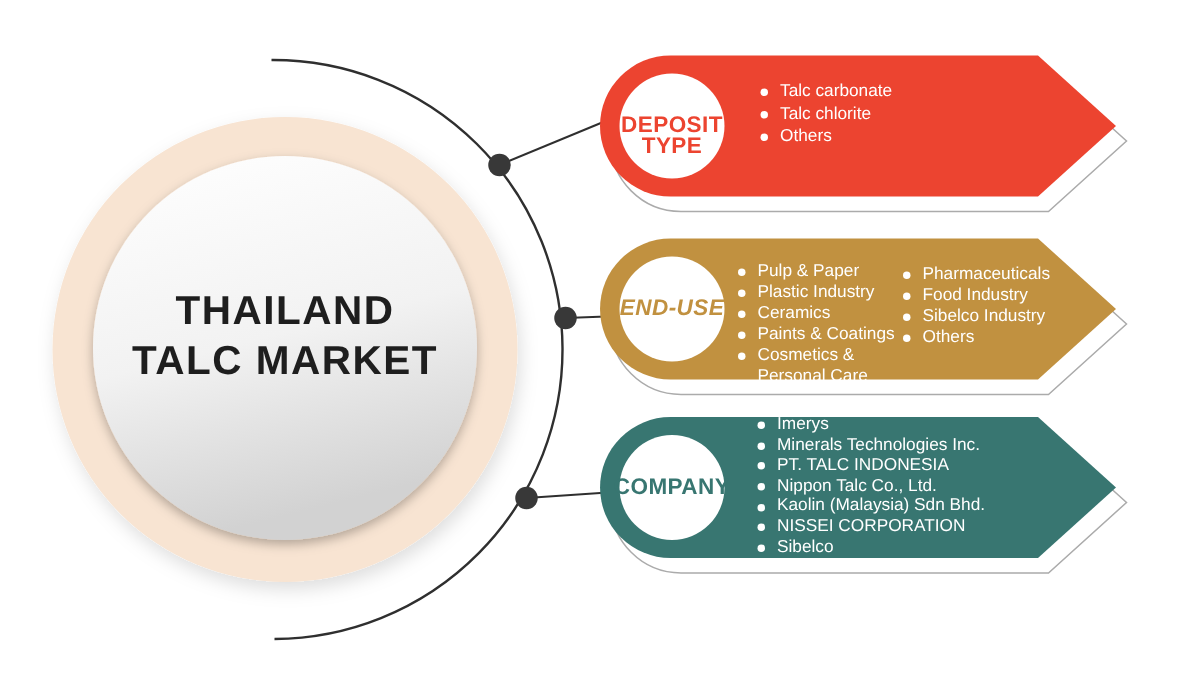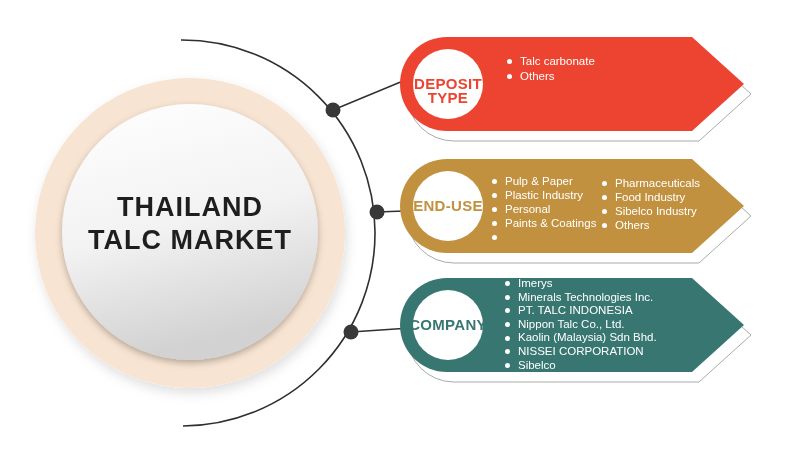--- a/index.html
+++ b/index.html
@@ -6,21 +6,21 @@
   .stage{position:relative;width:800px;height:450px;background:#ffffff;overflow:hidden;}
   .stage svg{position:absolute;left:0;top:0;}
 
   .title{position:absolute;left:55px;top:191px;width:270px;text-align:center;
          color:#1E1E1E;font-weight:bold;font-size:27px;line-height:33px;letter-spacing:1px;}
   .title span{display:block;}
 
   .seg-label{position:absolute;left:398px;width:100px;text-align:center;
              font-weight:bold;font-size:15px;letter-spacing:0.3px;line-height:14px;}
   .seg-label.red{top:77px;color:#EC4430;}
-  .seg-label.gold{top:199px;color:#C19140;}
+  .seg-label.gold{top:199px;color:#C19140;font-style:italic;}
   .seg-label.teal{top:318px;color:#387671;}
 
   .list{position:absolute;color:#ffffff;font-size:11.5px;font-weight:500;}
   .list .li{display:flex;align-items:flex-start;}
   .list .dot{flex:0 0 5px;width:5px;height:5px;border-radius:50%;background:#ffffff;margin-right:8px;}
   .list .li-text{white-space:pre-line;}
 
   .list1{left:507px;top:54px;width:170px;line-height:15px;}
   .list1 .dot{margin-top:5px;}
   .col1{left:492px;top:174px;width:122px;line-height:14px;}
@@ -91,42 +91,48 @@
   <div class="seg-label gold">END-USE</div>
   <div class="seg-label teal">COMPANY</div>
 
   <div class="list list1">
       <div class="li">
         <span class="dot"></span>
         <span class="li-text">Talc carbonate</span>
       </div>
       <div class="li">
         <span class="dot"></span>
+        <span class="li-text">Talc chlorite</span>
+      </div>
+      <div class="li">
+        <span class="dot"></span>
         <span class="li-text">Others</span>
       </div>
     </div>
   <div class="list col1">
       <div class="li">
         <span class="dot"></span>
         <span class="li-text">Pulp &amp; Paper</span>
       </div>
       <div class="li">
         <span class="dot"></span>
         <span class="li-text">Plastic Industry</span>
       </div>
       <div class="li">
         <span class="dot"></span>
-        <span class="li-text">Personal</span>
+        <span class="li-text">Ceramics</span>
       </div>
       <div class="li">
         <span class="dot"></span>
         <span class="li-text">Paints &amp; Coatings</span>
       </div>
       <div class="li">
         <span class="dot"></span>
+        <span class="li-text">Cosmetics &amp;
+Personal Care</span>
       </div>
     </div>
   <div class="list col2">
       <div class="li">
         <span class="dot"></span>
         <span class="li-text">Pharmaceuticals</span>
       </div>
       <div class="li">
         <span class="dot"></span>
         <span class="li-text">Food Industry</span>

